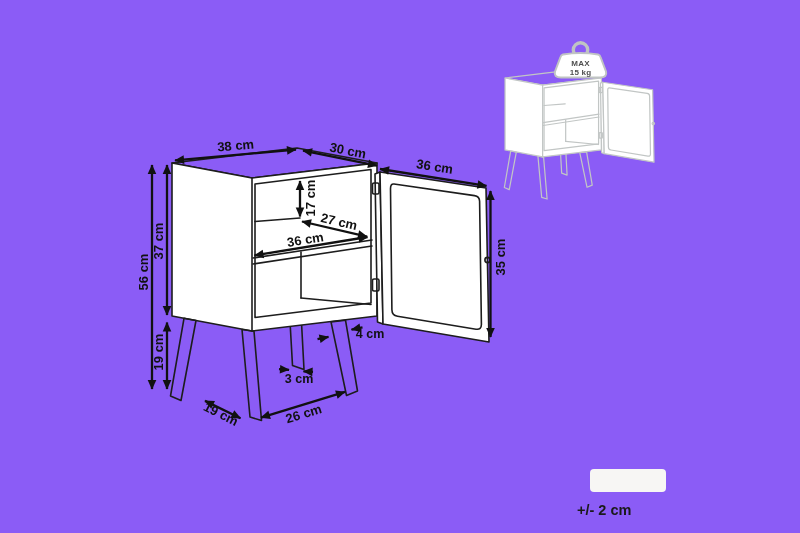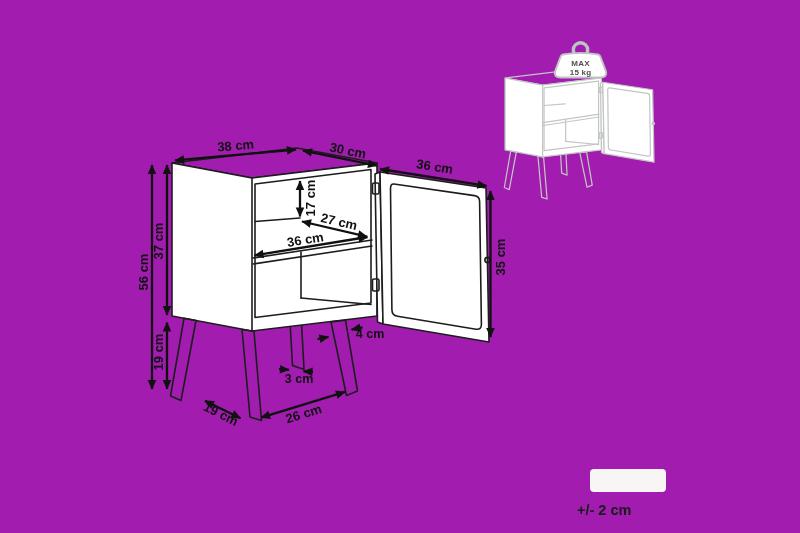--- a/index.html
+++ b/index.html
@@ -1,16 +1,16 @@
 <!DOCTYPE html>
 <html><head>
 <meta charset="utf-8">
 <style>
   html,body{margin:0;padding:0;background:#fff;}
-  #stage{position:relative;width:800px;height:533px;background:#a21caf;overflow:hidden;
+  #stage{position:relative;width:800px;height:533px;background:#8b5cf6;overflow:hidden;
          font-family:"Liberation Sans",sans-serif;}
   svg{position:absolute;left:0;top:0;}
   text{font-family:"Liberation Sans","DejaVu Sans",sans-serif;font-weight:bold;}
   .dimlabel{font-size:13px;fill:#111111;}
   .smalllabel{font-size:12.5px;fill:#111111;}
   .maxlabel{font-size:8px;fill:#4f4f4f;letter-spacing:.2px;}
   .tol{font-size:14.5px;fill:#1a1a1a;}
 </style>
 </head>
 <body>

